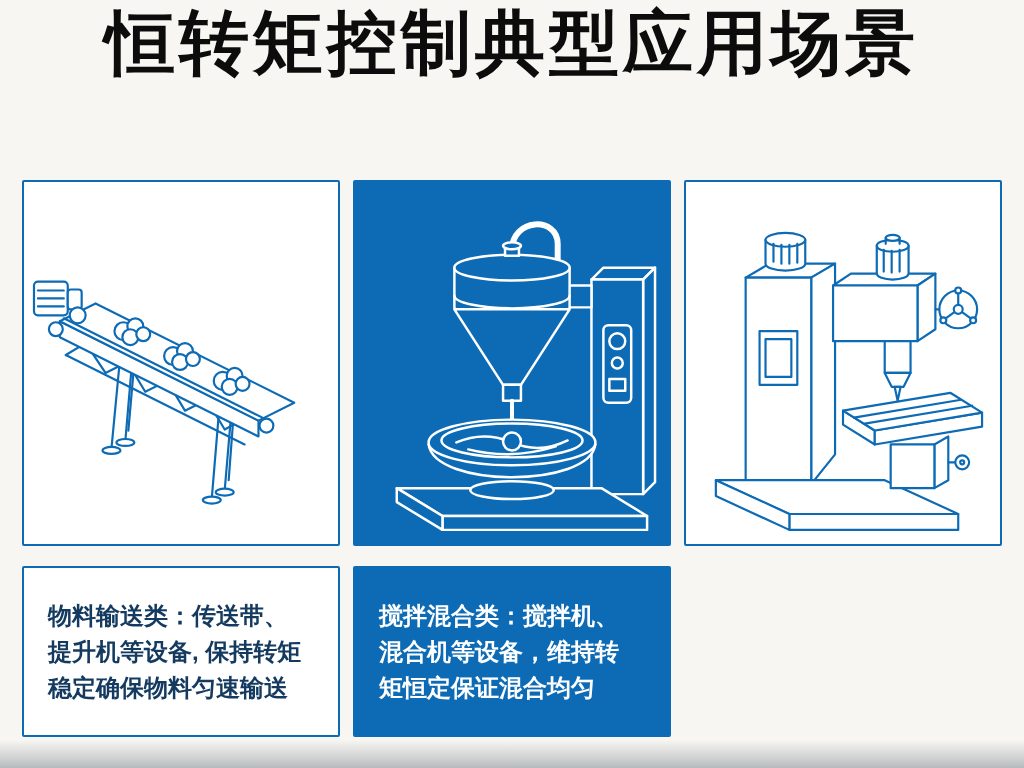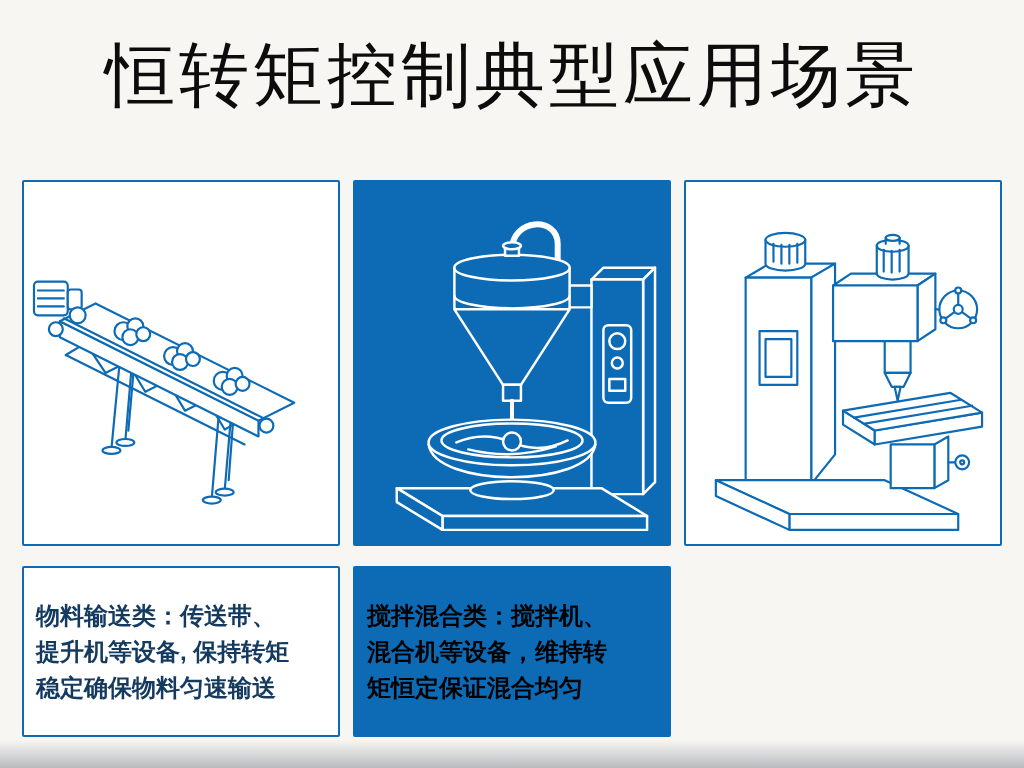--- a/index.html
+++ b/index.html
@@ -10,24 +10,23 @@
   html,body{margin:0;padding:0;}
   body{
     width:1024px;height:768px;
     background:#f7f6f2;
     font-family:"Liberation Sans","DejaVu Sans",sans-serif;
     overflow:hidden;
   }
   .page{position:relative;width:1024px;height:768px;}
   .title{
     margin:0;
-    padding-top:32px;
     text-align:center;
     font-size:70px;
-    font-weight:400;
+    font-weight:700;
     letter-spacing:4px;
     color:#0c0c0c;
     line-height:1.25;
   }
   .grid{
     position:absolute;
     left:22px;right:22px;top:180px;
     display:grid;
     grid-template-columns:1fr 1fr 1fr;
     grid-template-rows:366px 171px;
@@ -42,31 +41,31 @@
     background:var(--blue);
     border-color:var(--blue);
   }
   .illus{
     display:flex;align-items:center;justify-content:center;
     padding:8px;
     overflow:hidden;
   }
   .caption{
     display:flex;align-items:center;
-    padding:12px 12px;
+    padding:12px 24px;
   }
   .caption p{
     margin:0;
     font-size:24px;
     font-weight:600;
     line-height:1.5;
     color:var(--ink);
     white-space:pre-line;
   }
-  .caption.blue p{color:#000000;}
+  .caption.blue p{color:#ffffff;}
   .art{width:100%;height:100%;}
   .blue-art{stroke:var(--blue);}
   .white-art{stroke:#ffffff;}
   .ln{
     fill:none;
     stroke-width:2.2;
     stroke-linecap:round;
     stroke-linejoin:round;
   }
   .white-art .ln{stroke-width:2.5;}

